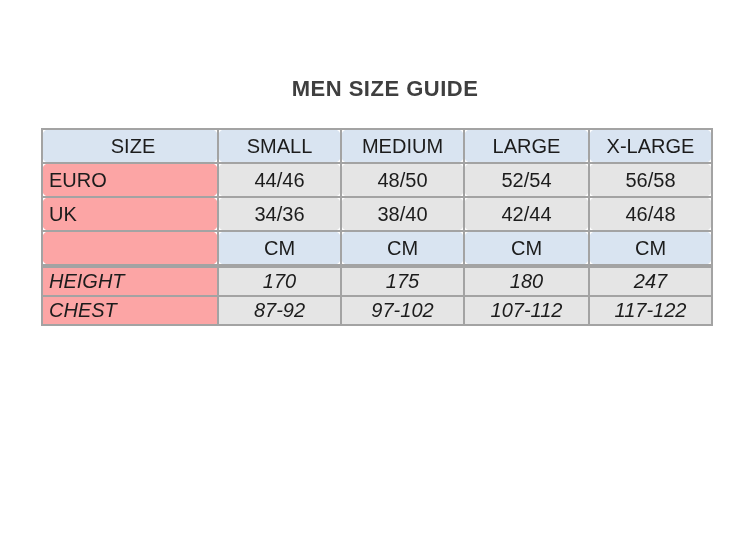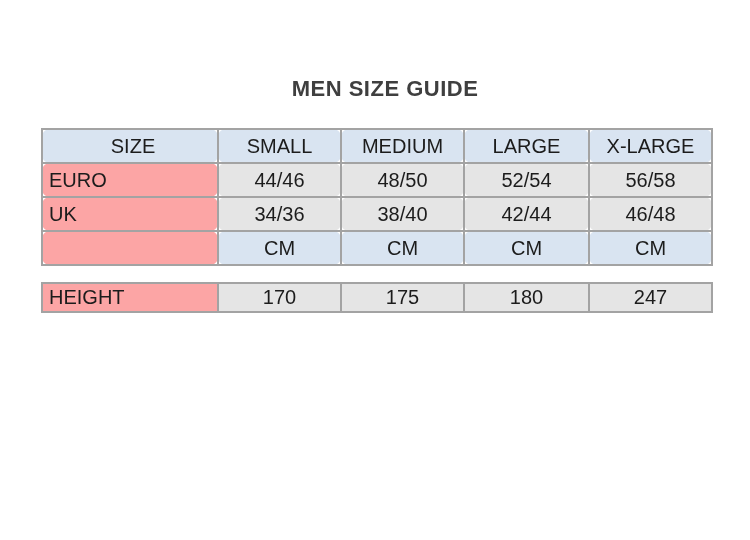--- a/index.html
+++ b/index.html
@@ -27,21 +27,21 @@
       width: 670px;
     }
 
     table {
       width: 670px;
       table-layout: fixed;
       border-collapse: collapse;
       font-size: 20px;
       color: #1c1c1c;
     }
-    table.lower { margin-top: 16px; }
+    table.lower { margin-top: 0; font-style: italic; }
 
     col.c-label  { width: 176px; }
     col.c-small  { width: 123px; }
     col.c-medium { width: 123px; }
     col.c-large  { width: 125px; }
     col.c-xlarge { width: 123px; }
 
     th, td {
       border: 2px solid #a3a3a3;
       height: 29px;
@@ -124,17 +124,24 @@
           <col class="c-xlarge">
       </colgroup>
       <tbody>
         <tr>
           <td class="label">HEIGHT</td>
           <td class="val">170</td>
           <td class="val">175</td>
           <td class="val">180</td>
           <td class="val">247</td>
         </tr>
+        <tr>
+          <td class="label">CHEST</td>
+          <td class="val">87-92</td>
+          <td class="val">97-102</td>
+          <td class="val">107-112</td>
+          <td class="val">117-122</td>
+        </tr>
       </tbody>
     </table>
 
   </div>
 </div>
 
 </body></html>

